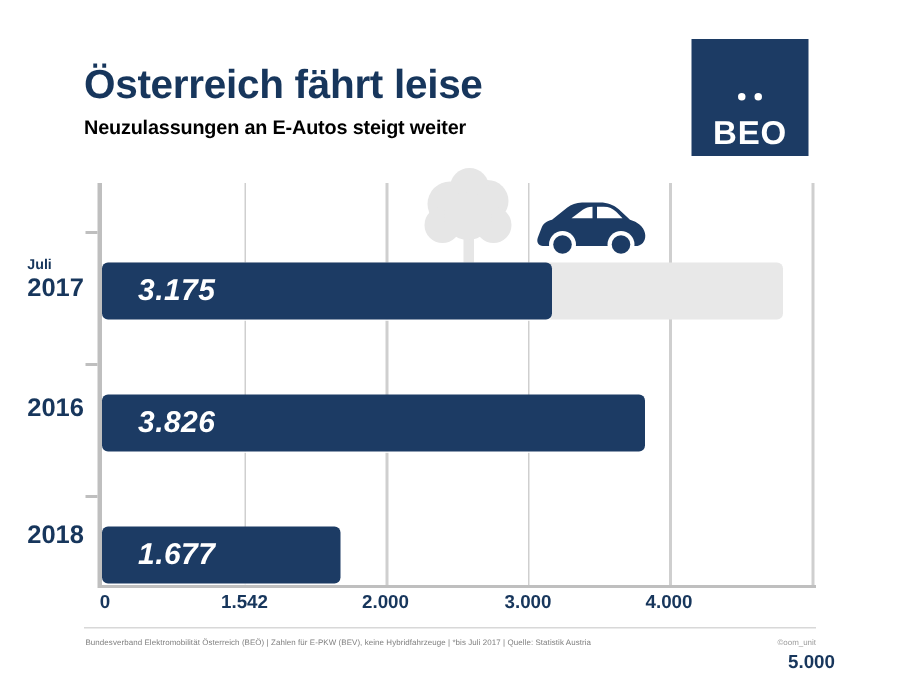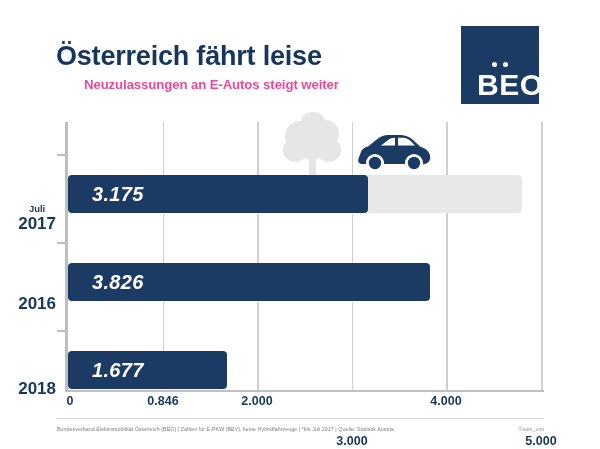--- a/index.html
+++ b/index.html
@@ -35,24 +35,23 @@
     font-weight: bold;
     color: #17365c;
     letter-spacing: -0.2px;
     line-height: 1.05;
     white-space: nowrap;
   }
   .subtitle {
     margin-top: 7px;
     font-size: 13.2px;
     font-weight: bold;
-    color: #ec4899;
+    color: #000000;
     letter-spacing: -0.1px;
     white-space: nowrap;
-    margin-left: 28px;
   }
 
   
   .logo {
     position: absolute;
     left: 461px;
     top: 26px;
     width: 78px;
     height: 78px;
     background: #1c3b64;
@@ -66,23 +65,24 @@
   }
   .logo-dot {
     display: inline-block;
     width: 5px; height: 5px;
     border-radius: 50%;
     background: #ffffff;
     margin: 0 3px;
   }
   .logo-text {
     position: absolute;
-    left: 16px; right: 0;
+    left: 0; right: 0;
     bottom: 4px;
-    font-size: 30px;
+    text-align: center;
+    font-size: 22px;
     font-weight: bold;
     color: #ffffff;
     letter-spacing: 0.5px;
     line-height: 1;
   }
 
   
   
   .plot {
     position: absolute;
@@ -172,24 +172,23 @@
     font-weight: bold;
     color: #ffffff;
     letter-spacing: 0.3px;
     white-space: nowrap;
   }
 
   
   .cat-label {
     position: absolute;
     right: 0;
-    text-align: center;
+    text-align: left;
     color: #17365c;
     white-space: nowrap;
-    margin-top: 32px;
   }
   .cat-labels-col {
     position: absolute;
     left: 0;
     top: 122px;
     width: 60px;
     height: 268px;
   }
   .cat-sub {
     font-size: 9.5px;
@@ -330,23 +329,23 @@
     </div>
 
     <div class="bar-track" style="top:229px;">
       <div class="bar-value" style="width:158.6px;"></div>
       <div class="bar-label">1.677</div>
     </div>
   </div>
 
   <div class="xlabels">
     <div class="xlabel" style="left:70px;">0</div>
-    <div class="xlabel" style="left:163px;">0.846</div>
+    <div class="xlabel" style="left:163px;">1.542</div>
     <div class="xlabel" style="left:257px;">2.000</div>
-    <div class="xlabel" style="left:352px;margin-top:40px;">3.000</div>
+    <div class="xlabel" style="left:352px;">3.000</div>
     <div class="xlabel" style="left:446px;">4.000</div>
     <div class="xlabel" style="left:541px;margin-top:40px;">5.000</div>
   </div>
 
   <div class="footer-rule"></div>
   <div class="footer-source">Bundesverband Elektromobilität Österreich (BEÖ) | Zahlen für E-PKW (BEV), keine Hybridfahrzeuge | *bis Juli 2017 | Quelle: Statistik Austria</div>
   <div class="footer-credit">©oom_unit</div>
 
 </div>
 

